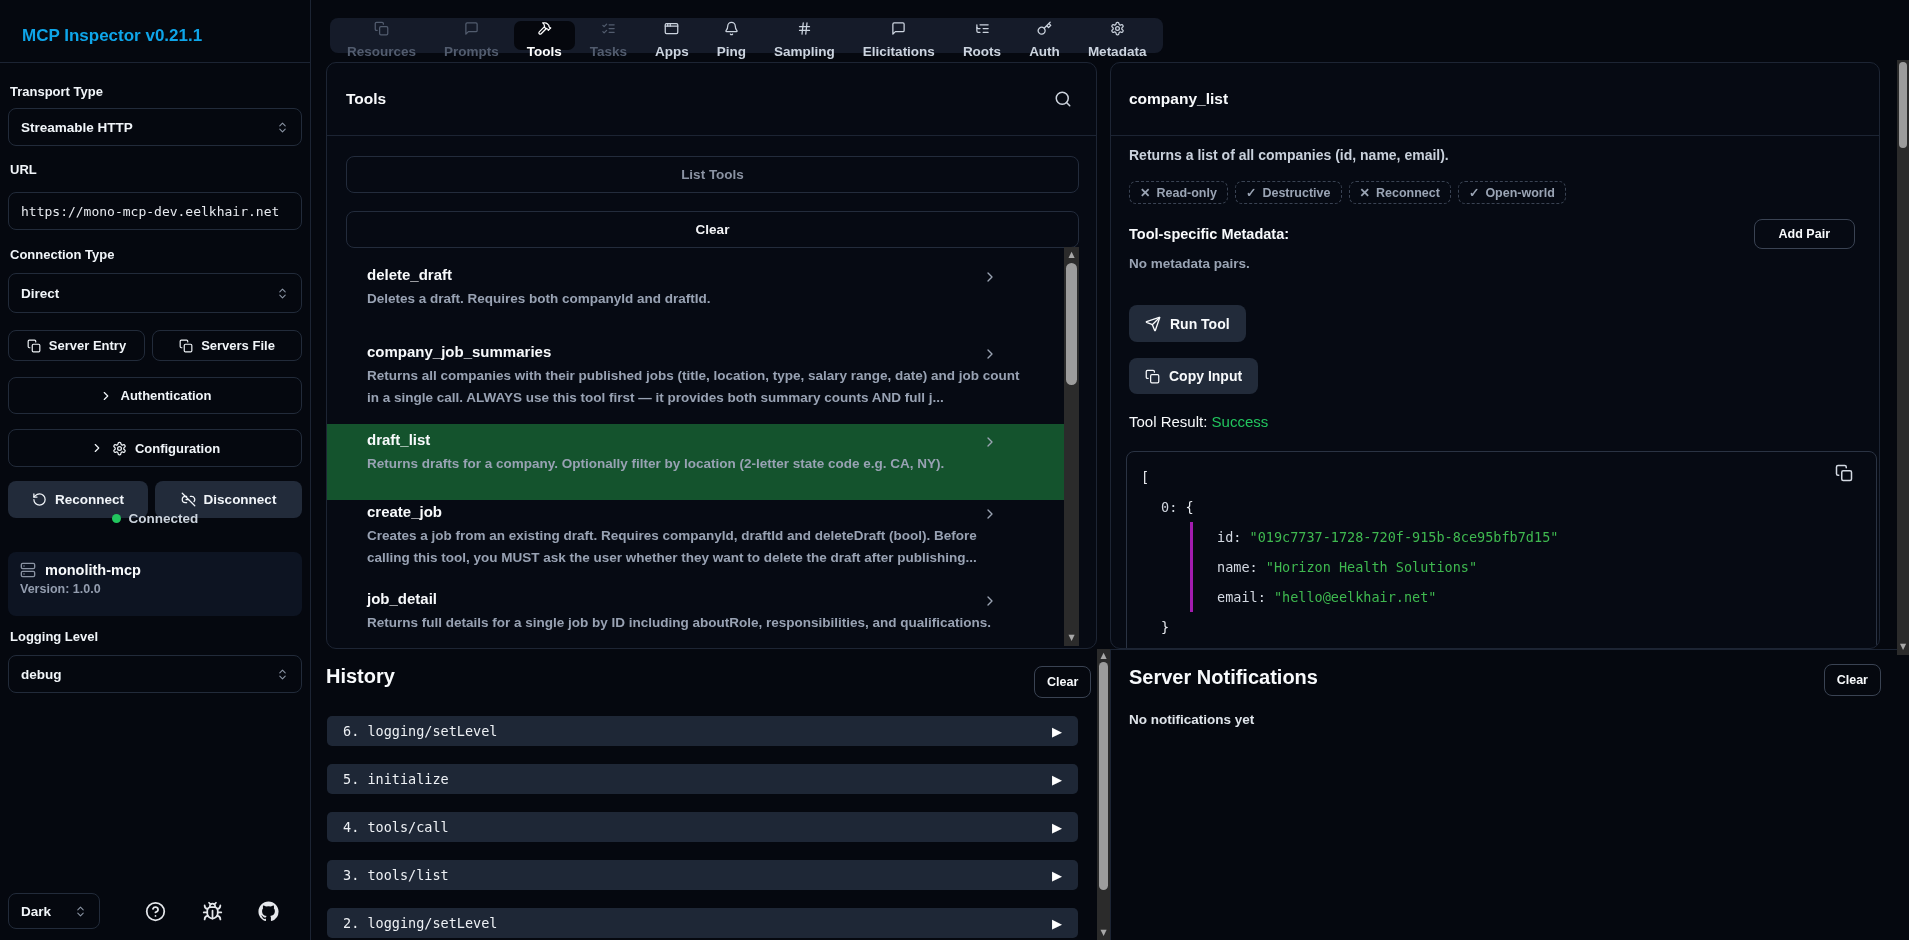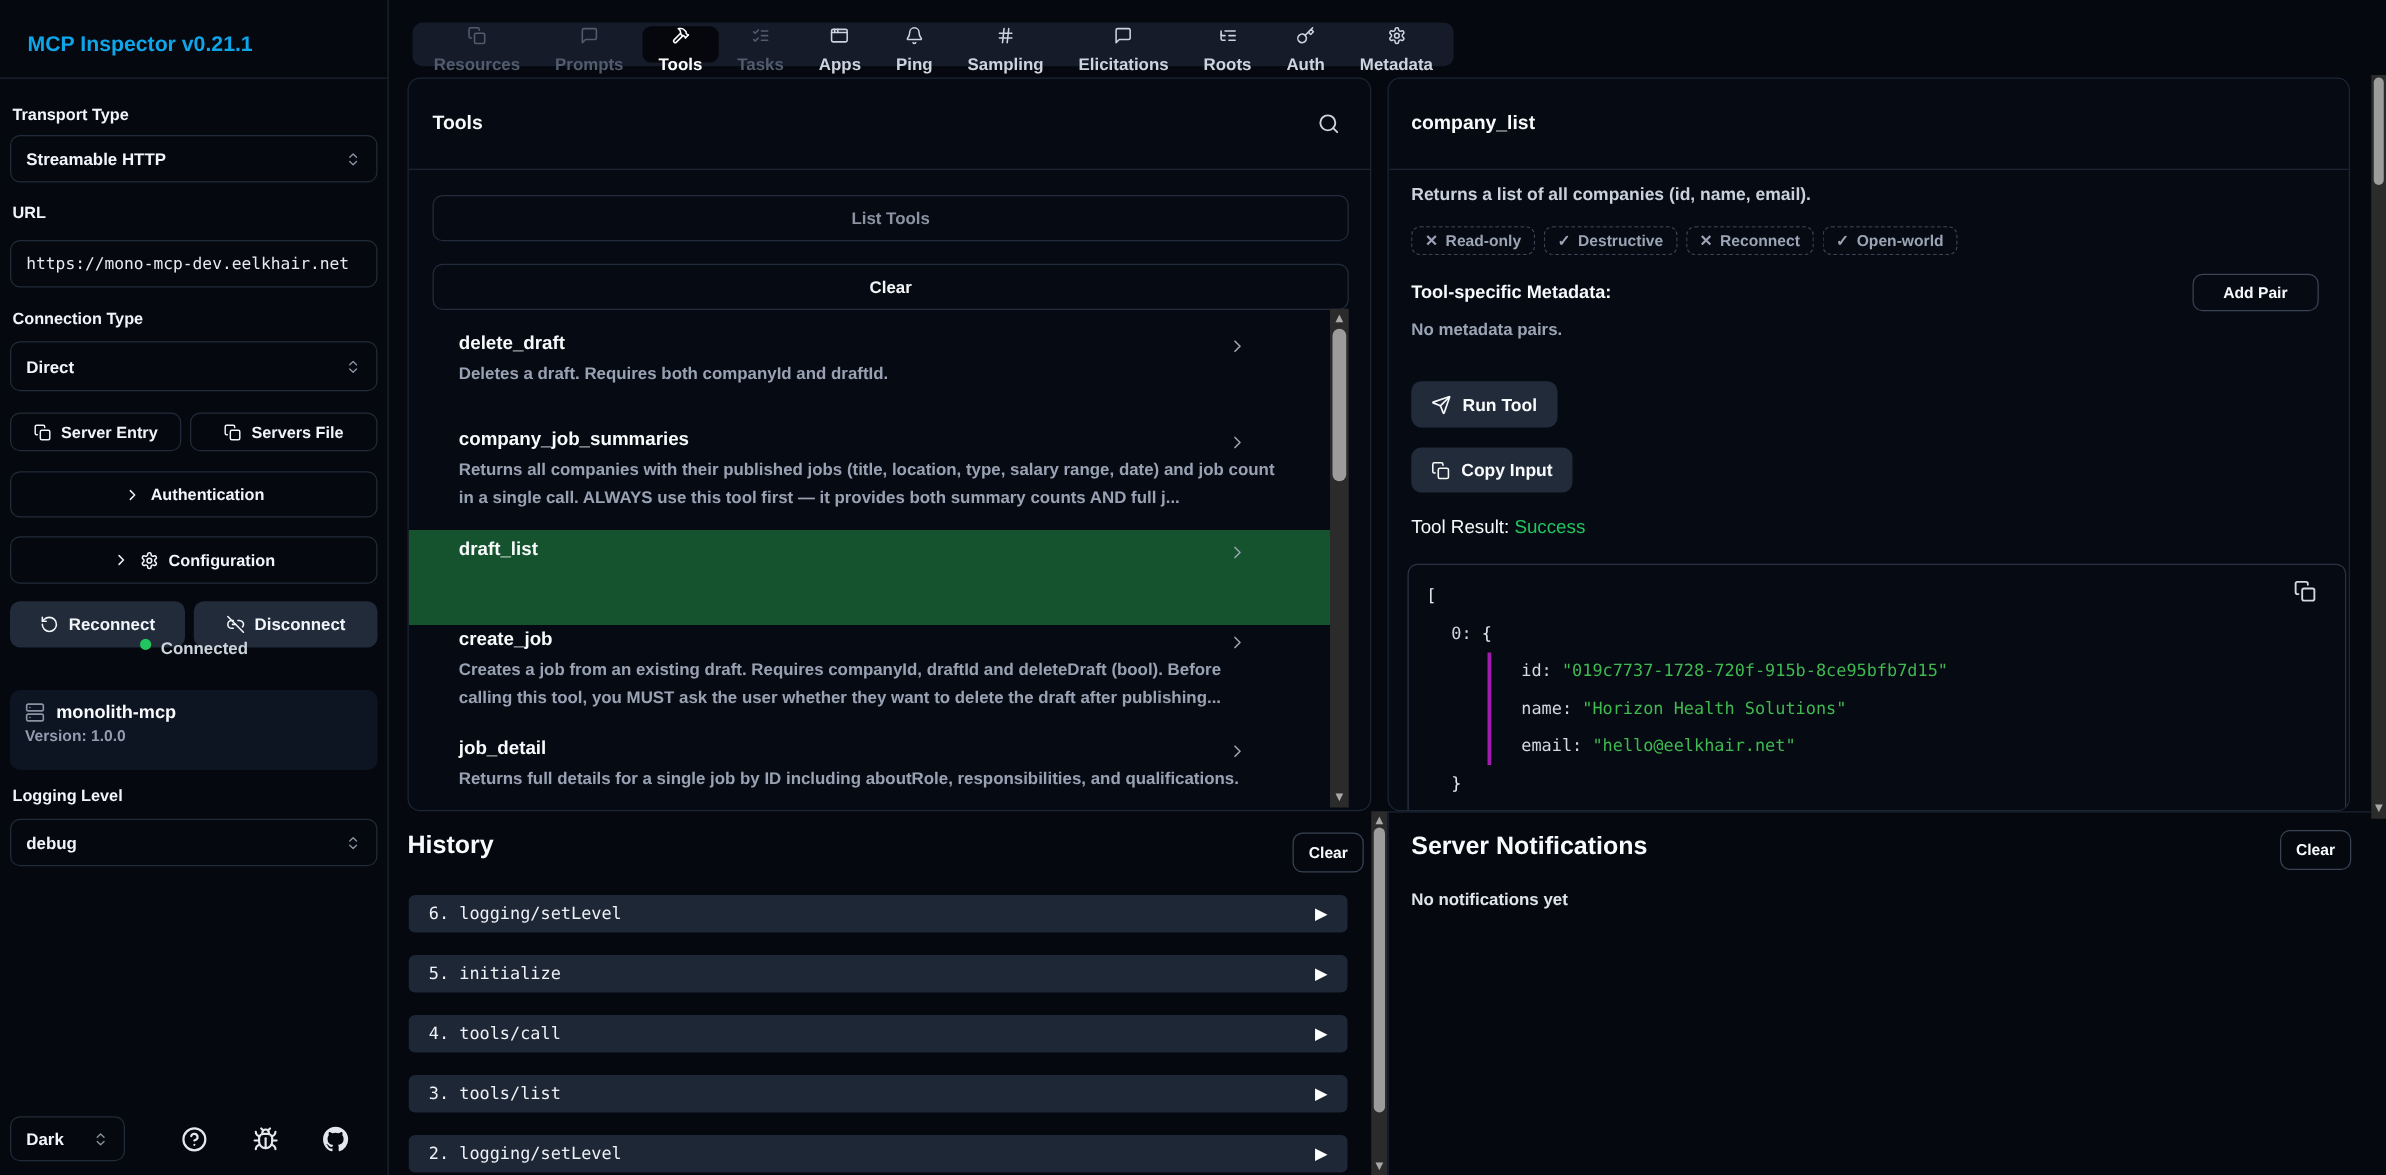--- a/index.html
+++ b/index.html
@@ -16,21 +16,21 @@
   .sb-label{position:absolute;left:10px;font-size:13px;font-weight:700;color:#f1f5f9;}
   .field{position:absolute;left:8px;width:294px;border:1px solid #222b3a;border-radius:8px;
          display:flex;align-items:center;justify-content:space-between;padding:0 12px;box-sizing:border-box;
          font-size:13.5px;font-weight:700;color:#f1f5f9;background:transparent;cursor:pointer;}
   .field .ud{color:#8a93a3;width:13px;height:13px;}
   .field.mono{font-family:"DejaVu Sans Mono",monospace;font-weight:400;font-size:13px;color:#e7eaef;cursor:text;}
   .sb-btn{position:absolute;border:1px solid #222b3a;border-radius:8px;background:transparent;color:#f1f5f9;
           display:flex;align-items:center;justify-content:center;gap:8px;font-size:13px;font-weight:700;
           box-sizing:border-box;cursor:pointer;}
   .sb-btn.filled{background:#222b3a;border:none;font-size:13.5px;}
-  .conn-row{position:absolute;left:0;top:511px;width:310px;display:flex;justify-content:center;gap:8px;
+  .conn-row{position:absolute;left:0;top:511px;width:310px;display:flex;align-items:center;justify-content:center;gap:8px;
             font-size:13.5px;font-weight:700;color:#cbd3dd;}
   .dot{width:9px;height:9px;border-radius:50%;background:#22c55e;}
   .srv-card{position:absolute;left:8px;top:552px;width:294px;height:64px;background:#0d1422;border-radius:8px;box-sizing:border-box;padding:10px 12px;}
   .srv-name{display:flex;align-items:center;gap:9px;font-size:14.5px;font-weight:700;color:#f8fafc;}
   .srv-ver{margin-top:4px;font-size:12.5px;font-weight:700;color:#939daf;}
   .sb-foot-icon{position:absolute;top:899px;width:24px;height:24px;color:#e5e7eb;display:flex;align-items:center;justify-content:center;cursor:pointer;}
 
   
   .tabs{position:absolute;left:330px;top:18px;height:35px;background:#151b29;border-radius:8px;
         display:inline-flex;align-items:center;padding:0 4px;gap:2px;}
@@ -421,20 +421,21 @@
       <div class="tool-desc">Returns all companies with their published jobs (title, location, type, salary range, date) and job count in a single call. ALWAYS use this tool first — it provides both summary counts AND full j...</div>
     </div>
 
     <div class="tool-row selected" style="top:361px;height:76px">
       <div style="position:relative">
         <div class="tool-name">draft_list</div>
         <svg class="ic row-chev" style="top:3px" viewBox="0 0 24 24">
             <use href="#i-chev"></use>
           </svg>
       </div>
+      <div class="tool-desc">Returns drafts for a company. Optionally filter by location (2-letter state code e.g. CA, NY).</div>
     </div>
 
     <div class="tool-row" style="top:440px">
       <div style="position:relative">
         <div class="tool-name">create_job</div>
         <svg class="ic row-chev" viewBox="0 0 24 24">
             <use href="#i-chev"></use>
           </svg>
       </div>
       <div class="tool-desc">Creates a job from an existing draft. Requires companyId, draftId and deleteDraft (bool). Before calling this tool, you MUST ask the user whether they want to delete the draft after publishing...</div>

